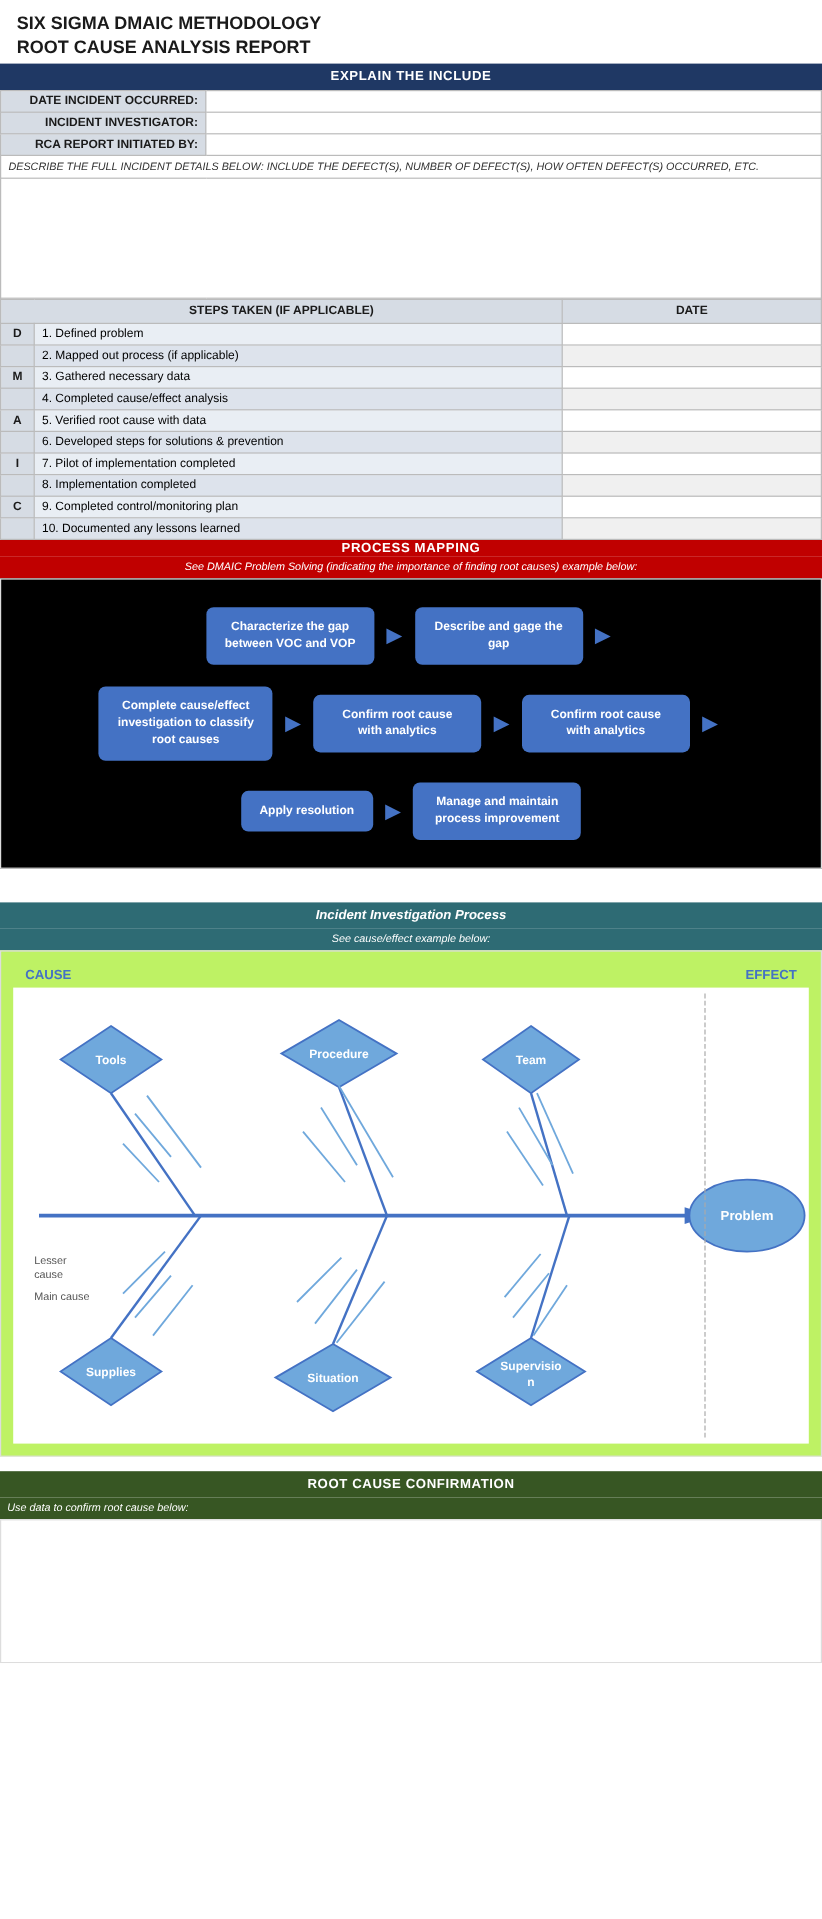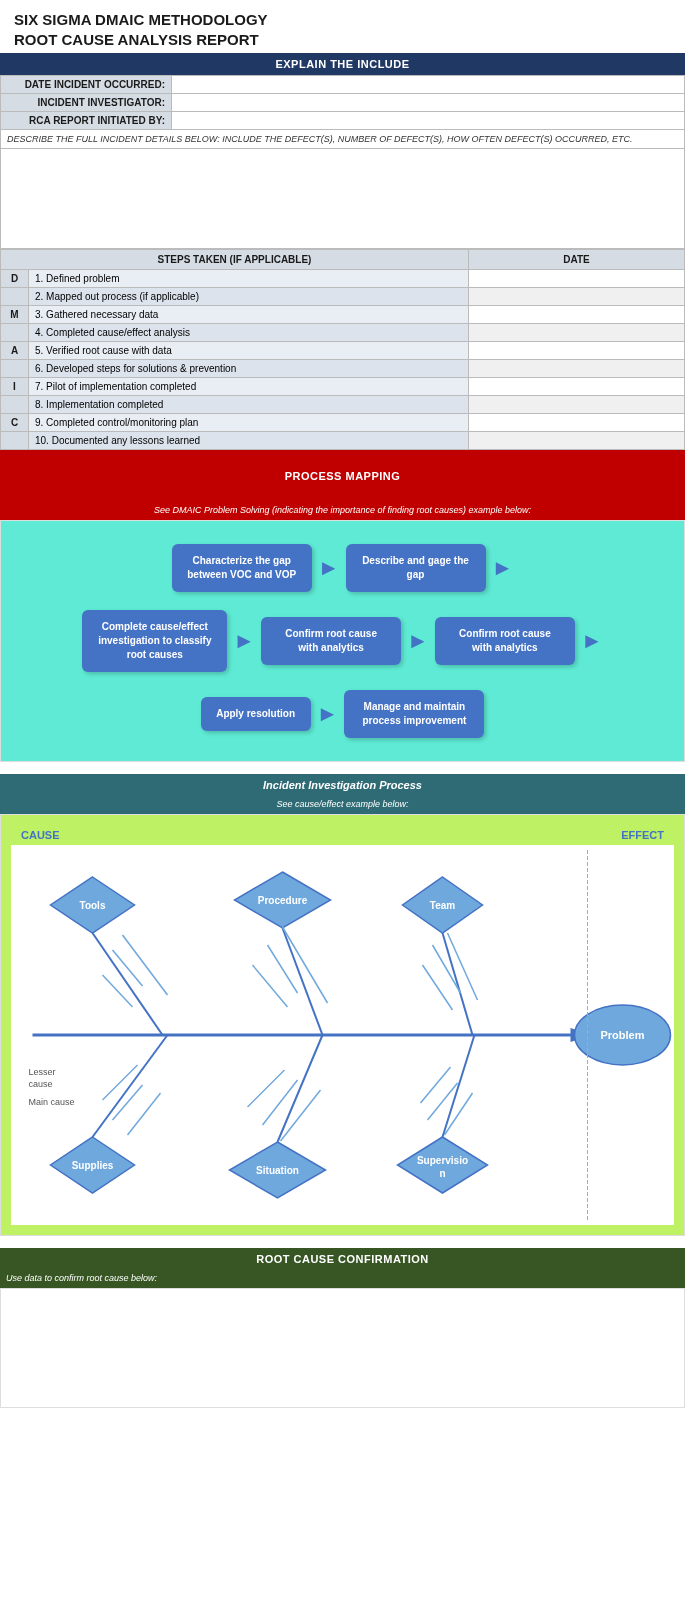--- a/index.html
+++ b/index.html
@@ -108,36 +108,36 @@
       background: #f0f0f0;
     }
 
     
     .process-mapping-header {
       background: #c00000;
       color: #fff;
       text-align: center;
       font-weight: bold;
       font-size: 11px;
-      padding: 20px;
+      padding: 1px;
       letter-spacing: 0.5px;
     }
     .process-mapping-sub {
       background: #c00000;
       color: #fff;
       text-align: center;
       font-size: 9px;
       padding: 3px 6px 5px;
       font-style: italic;
     }
     .process-map-area {
-      background: #5eead4;
+      background: #000000;
       padding: 15px 10px;
       border: 1px solid #ddd;
-      margin-bottom: 0;
+      margin-bottom: 16px;
     }
 
     
     .flow-row {
       display: flex;
       align-items: center;
       justify-content: center;
       margin: 8px 0;
       gap: 6px;
     }

